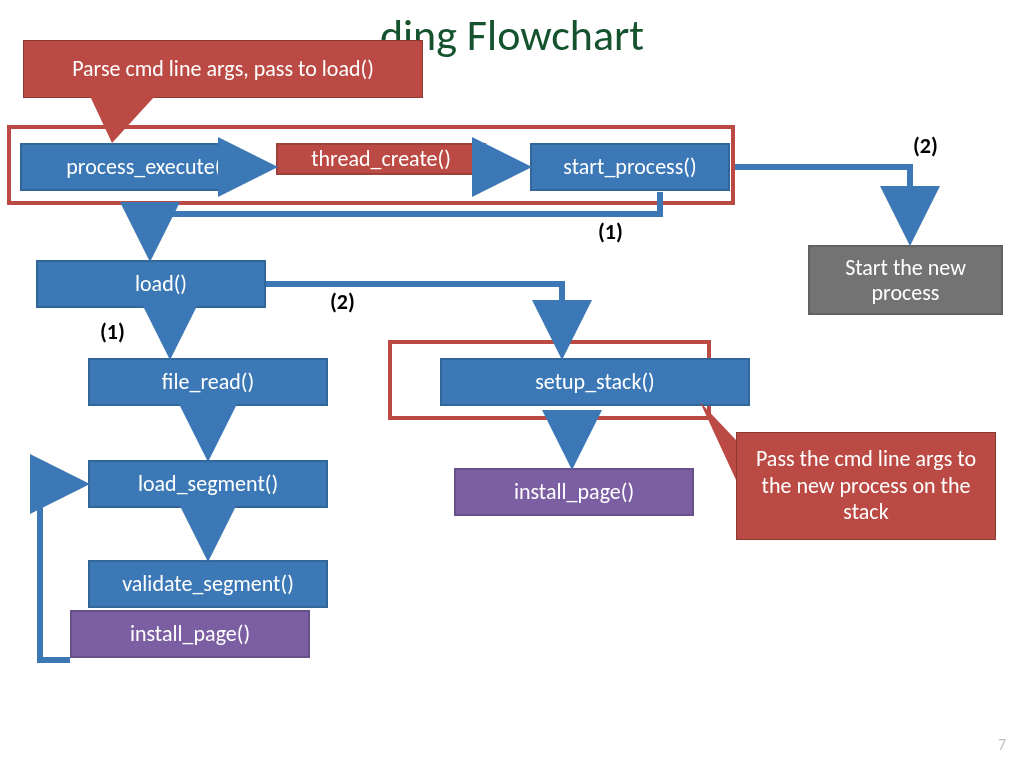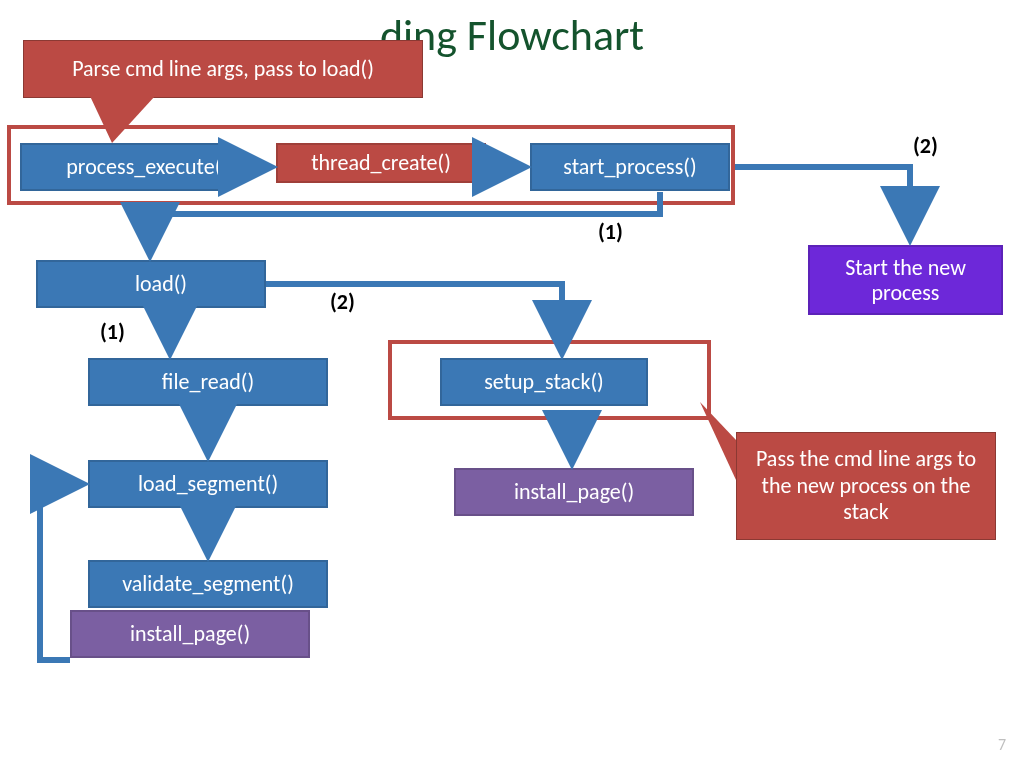--- a/index.html
+++ b/index.html
@@ -28,21 +28,21 @@
     justify-content: center;
     color: #ffffff;
     font-size: 22px;
     box-sizing: border-box;
     border: 2px solid rgba(0,0,0,0.15);
     text-align: center;
     line-height: 1.15;
   }
   .blue   { background: #3b78b5; }
   .red    { background: #bb4a44; }
-  .green  { background: #6d28d9; justify-content: flex-end; }
+  .green  { background: #737373; justify-content: flex-end; }
   .purple { background: #7b5fa2; }
   .callout {
     position: absolute;
     background: #bb4a44;
     color: #ffffff;
     font-size: 22px;
     display: flex;
     align-items: center;
     justify-content: center;
     text-align: center;
@@ -84,42 +84,42 @@
 
 <div class="title">
   <span>ding Flowchart</span>
 </div>
 
 <div class="outline" style="left:7px; top:125px; width:728px; height:80px;"></div>
 
 <div class="box blue" style="left:20px; top:143px; width:210px; height:48px;justify-content:flex-end;">
   <span>process_execute()</span>
 </div>
-<div class="box red" style="left:276px; top:143px; width:210px; height:40px;">
+<div class="box red" style="left:276px; top:143px; width:210px; height:32px;">
   <span>thread_create()</span>
 </div>
 <div class="box blue" style="left:530px; top:143px; width:200px; height:48px;">
   <span>start_process()</span>
 </div>
 
 <div class="box green" style="left:808px; top:245px; width:195px; height:70px; font-size:22px;">
   <span>Start the new process</span>
 </div>
 
 <div class="box blue" style="left:36px; top:260px; width:230px; height:48px;padding-left:20px;">
   <span>load()</span>
 </div>
 
 <div class="box blue" style="left:88px; top:358px; width:240px; height:48px;">
   <span>file_read()</span>
 </div>
 
 <div class="outline" style="left:388px; top:340px; width:323px; height:80px;"></div>
 
-<div class="box blue" style="left:440px; top:358px; width:208px; height:48px;">
+<div class="box blue" style="left:440px; top:358px; width:310px; height:48px;">
   <span>setup_stack()</span>
 </div>
 
 <div class="box purple" style="left:454px; top:468px; width:240px; height:48px;">
   <span>install_page()</span>
 </div>
 
 <div class="box blue" style="left:88px; top:460px; width:240px; height:48px;">
   <span>load_segment()</span>
 </div>

